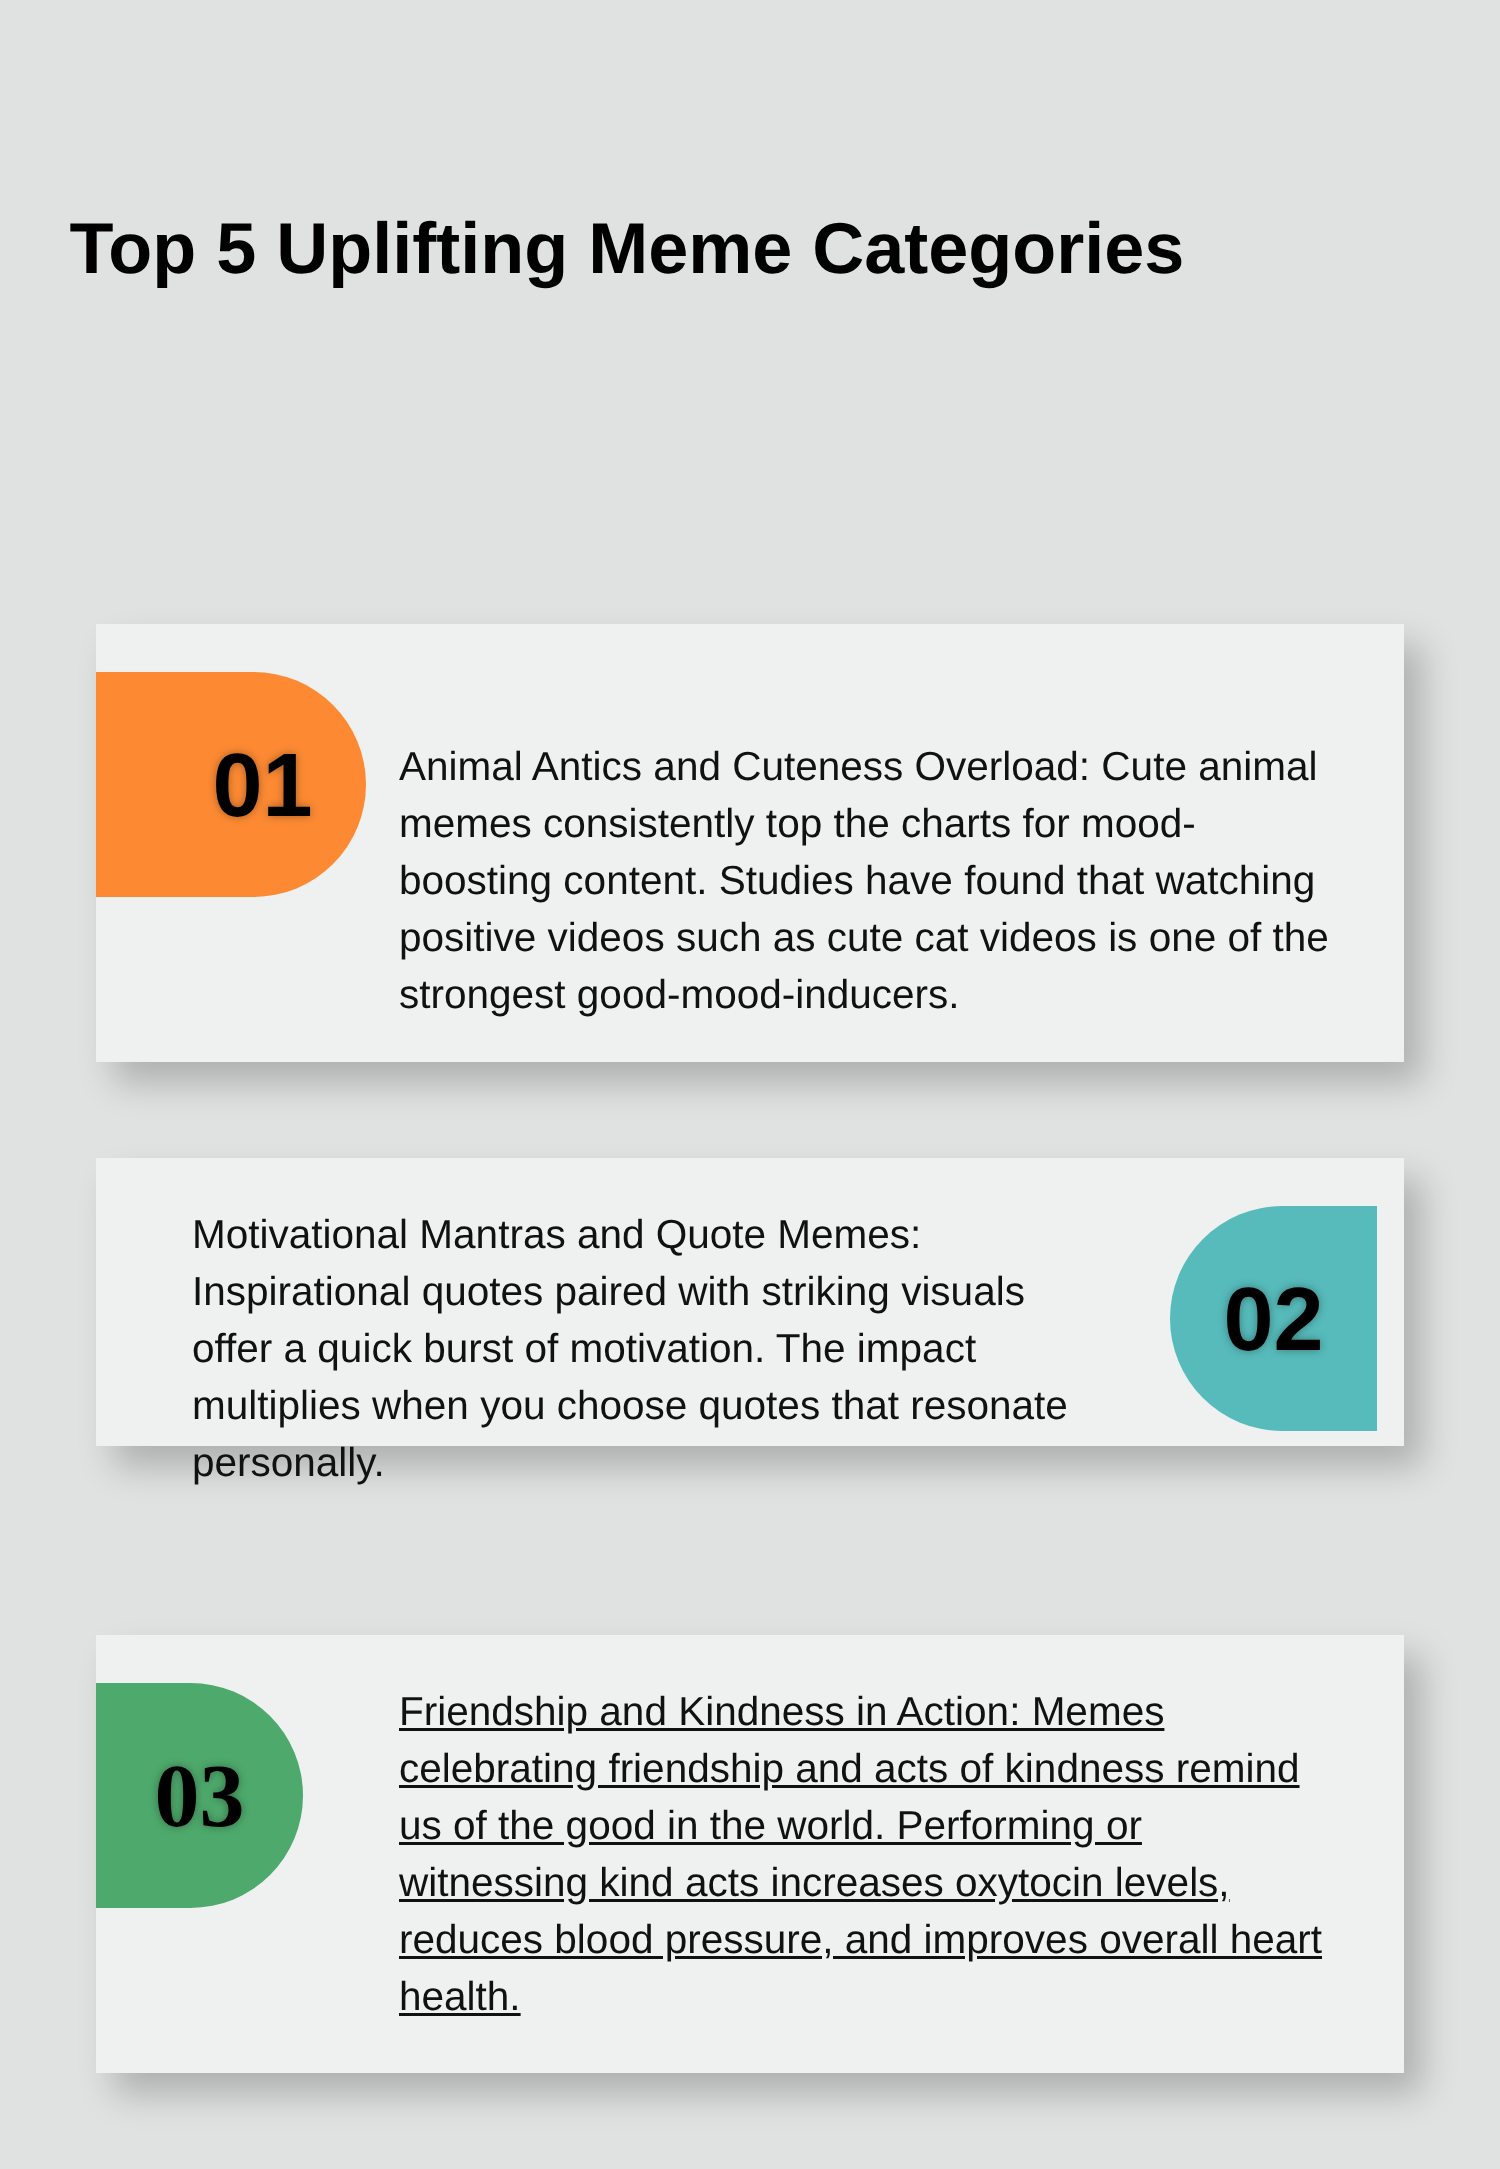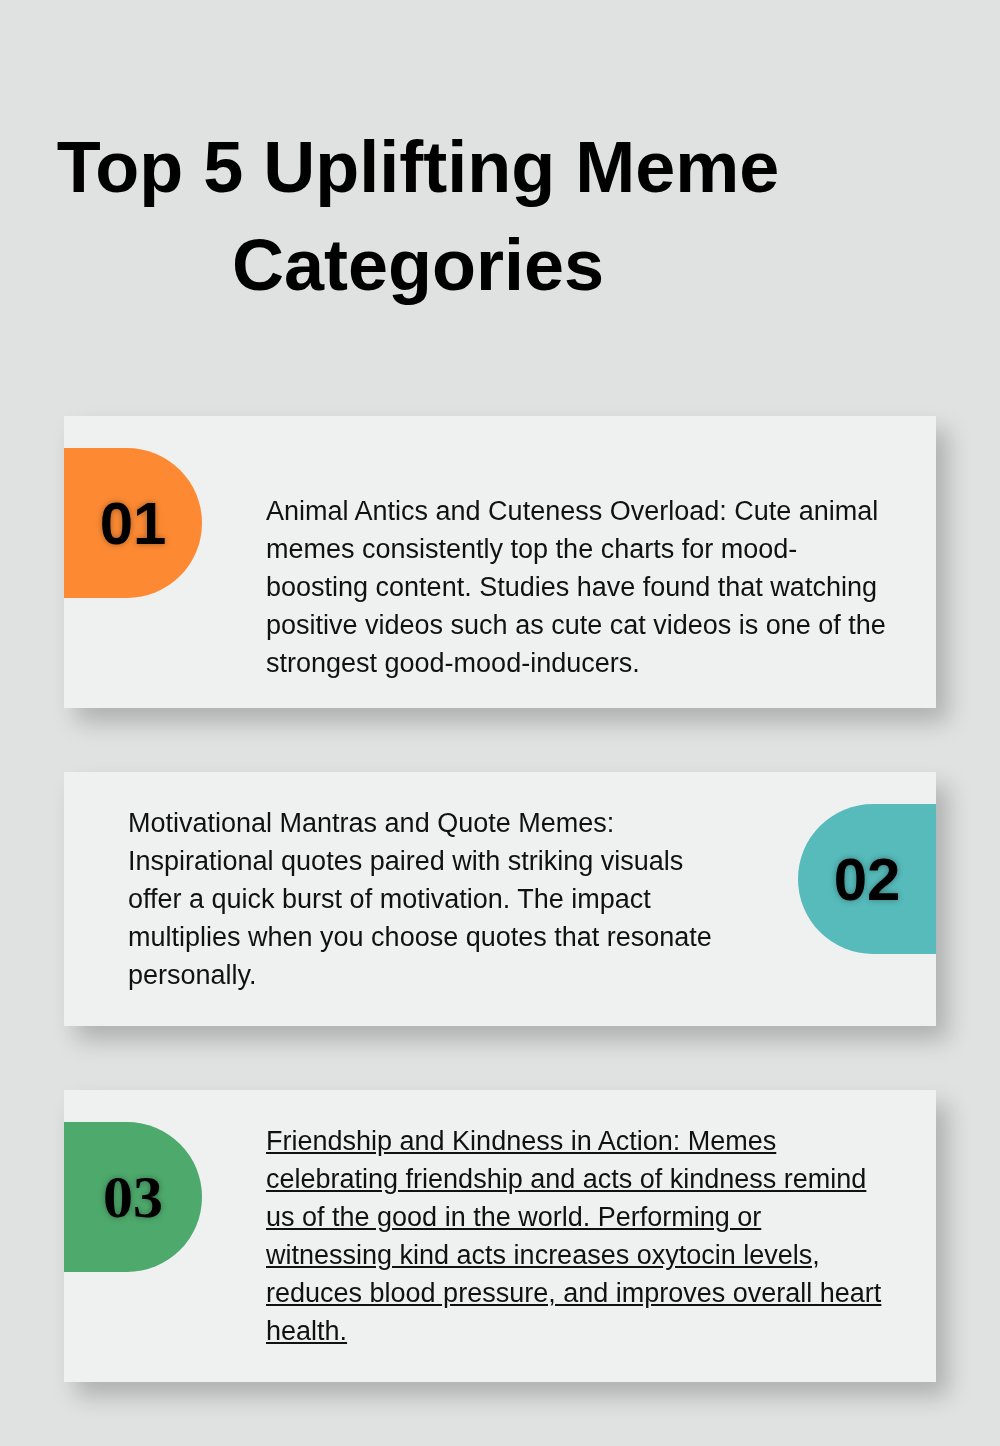--- a/index.html
+++ b/index.html
@@ -4,54 +4,54 @@
 <style>
   html, body { margin: 0; padding: 0; }
   body {
     width: 1000px; height: 1446px;
     background: #dfe2e1;
     font-family: "Liberation Sans", "DejaVu Sans", sans-serif;
     position: relative; overflow: hidden;
   }
   .title {
     position: absolute; left: 0; top: 118px; width: 836px;
-    text-align: center; font-weight: bold; font-size: 72px; line-height: 98px;
+    text-align: center; font-weight: bold; font-size: 48px; line-height: 98px;
     color: #000; margin: 0;
   }
   .card {
     position: absolute; left: 64px; width: 872px;
     background: #eff1f0;
     box-shadow: 12px 14px 22px rgba(0,0,0,0.22);
   }
   .badge {
     position: absolute; width: 138px; height: 150px;
     display: flex; align-items: center; justify-content: center;
     font-weight: bold; font-size: 60px; color: #000;
     text-shadow: 0 0 6px rgba(0,0,0,0.35);
   }
   .badge.left { left: 0; border-radius: 0 75px 75px 0; }
-  .badge.right { right: 0; border-radius: 75px 0 0 75px; }
+  .badge.right { right: 18px; border-radius: 75px 0 0 75px; }
   .text {
     position: absolute; font-size: 27px; line-height: 38px; color: #111;
     margin: 0;
   }
 </style>
 </head>
 <body>
 
 <h1 class="title">Top 5 Uplifting Meme Categories</h1>
 
 <div class="card" style="top:416px;height:292px;">
-  <div class="badge left" style="top:32px;background:#fd8a33;">
+  <div class="badge left" style="top:32px;background:#fd8a33;padding-left:42px;">
     <span>01</span>
   </div>
   <p class="text" style="left:202px;top:32px;width:620px;margin-top:44px;">Animal Antics and Cuteness Overload: Cute animal memes consistently top the charts for mood-boosting content. Studies have found that watching positive videos such as cute cat videos is one of the strongest good-mood-inducers.</p>
 </div>
 
-<div class="card" style="top:772px;height:254px;">
+<div class="card" style="top:772px;height:192px;">
   <p class="text" style="left:64px;top:32px;width:610px;">Motivational Mantras and Quote Memes: Inspirational quotes paired with striking visuals offer a quick burst of motivation. The impact multiplies when you choose quotes that resonate personally.</p>
   <div class="badge right" style="top:32px;background:#57bbbb;">
     <span>02</span>
   </div>
 </div>
 
 <div class="card" style="top:1090px;height:292px;">
   <div class="badge left" style="top:32px;background:#4ea96c;font-family:Liberation Serif, serif;">
     <span>03</span>
   </div>

